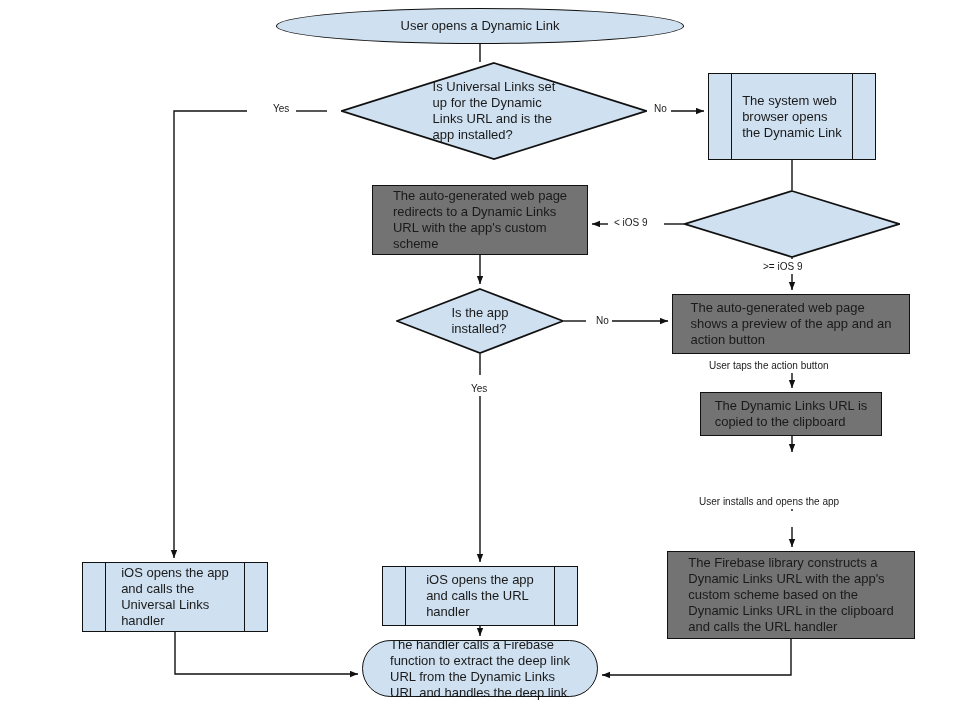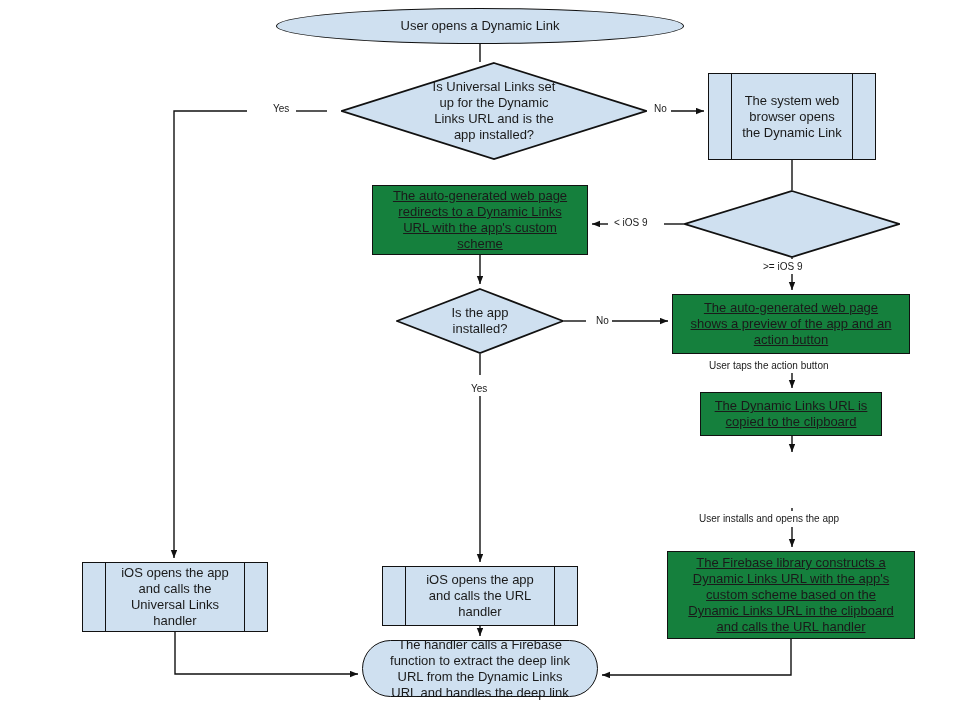--- a/index.html
+++ b/index.html
@@ -23,35 +23,33 @@
     top: 0;
     width: 960px;
     height: 720px;
   }
   .node {
     position: absolute;
     box-sizing: border-box;
     display: flex;
     align-items: center;
     justify-content: center;
-    text-align: center;
     color: #1a1a1a;
     font-size: 13px;
     line-height: 16px;
     z-index: 2;
   }
   .node .txt {
     padding: 0 4px;
     white-space: pre-line;
   }
   
   .shape-process {
-    background: #15803d;
-    border: 1.4px solid #111111;
-    text-decoration: underline;
+    background: #737373;
+    border: 1.4px solid #111111;
   }
   
   .shape-predefined {
     background: #cfe0f0;
     border: 1.4px solid #111111;
   }
   .shape-predefined .bar-l,
   .shape-predefined .bar-r {
     position: absolute;
     top: 0;
@@ -248,15 +246,15 @@
   <span class="edge-label" style="left:611px; top:215px;">&lt; iOS 9</span>
 
   <span class="edge-label" style="left:760px; top:259px;">&gt;= iOS 9</span>
 
   <span class="edge-label" style="left:593px; top:313px;">No</span>
 
   <span class="edge-label" style="left:468px; top:381px;">Yes</span>
 
   <span class="edge-label" style="left:706px; top:358px;">User taps the action button</span>
 
-  <span class="edge-label" style="left:696px; top:511px;">User installs and opens the app</span>
+  <span class="edge-label" style="left:696px; top:494px;">User installs and opens the app</span>
 
 </div>
 
 </body></html>

